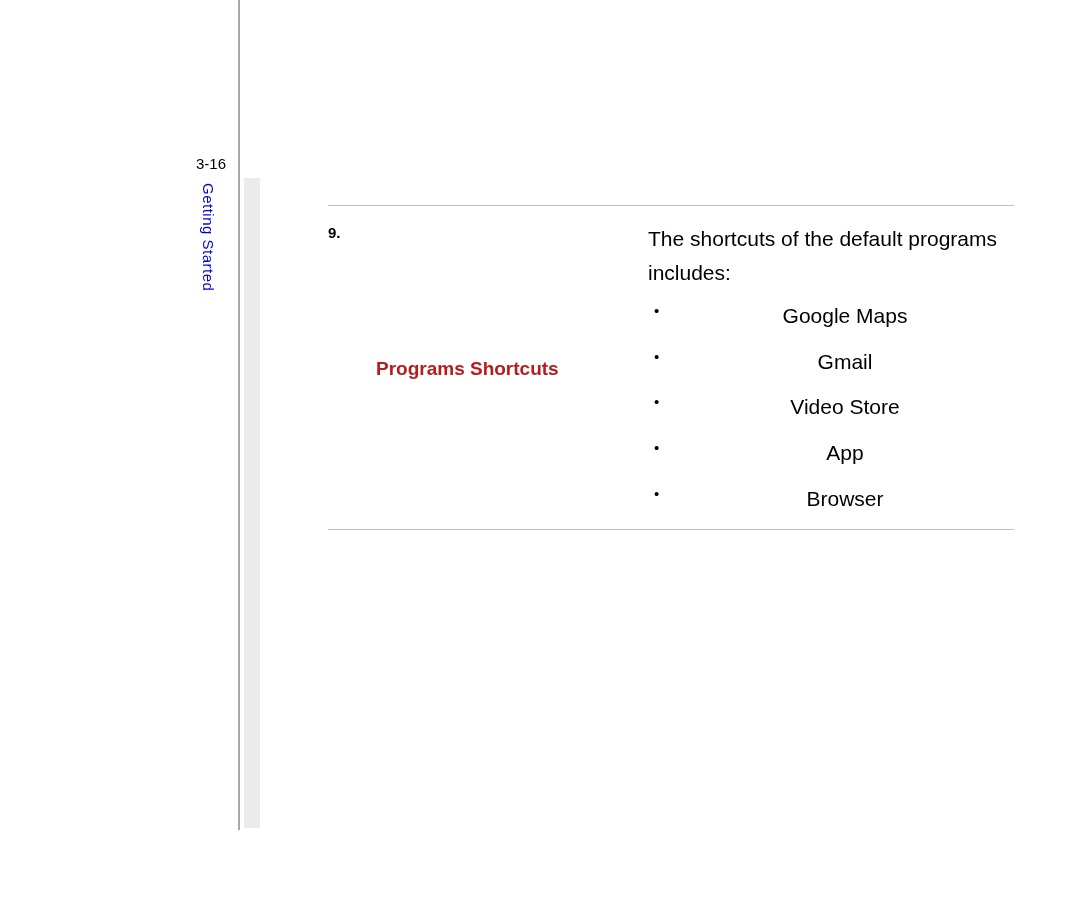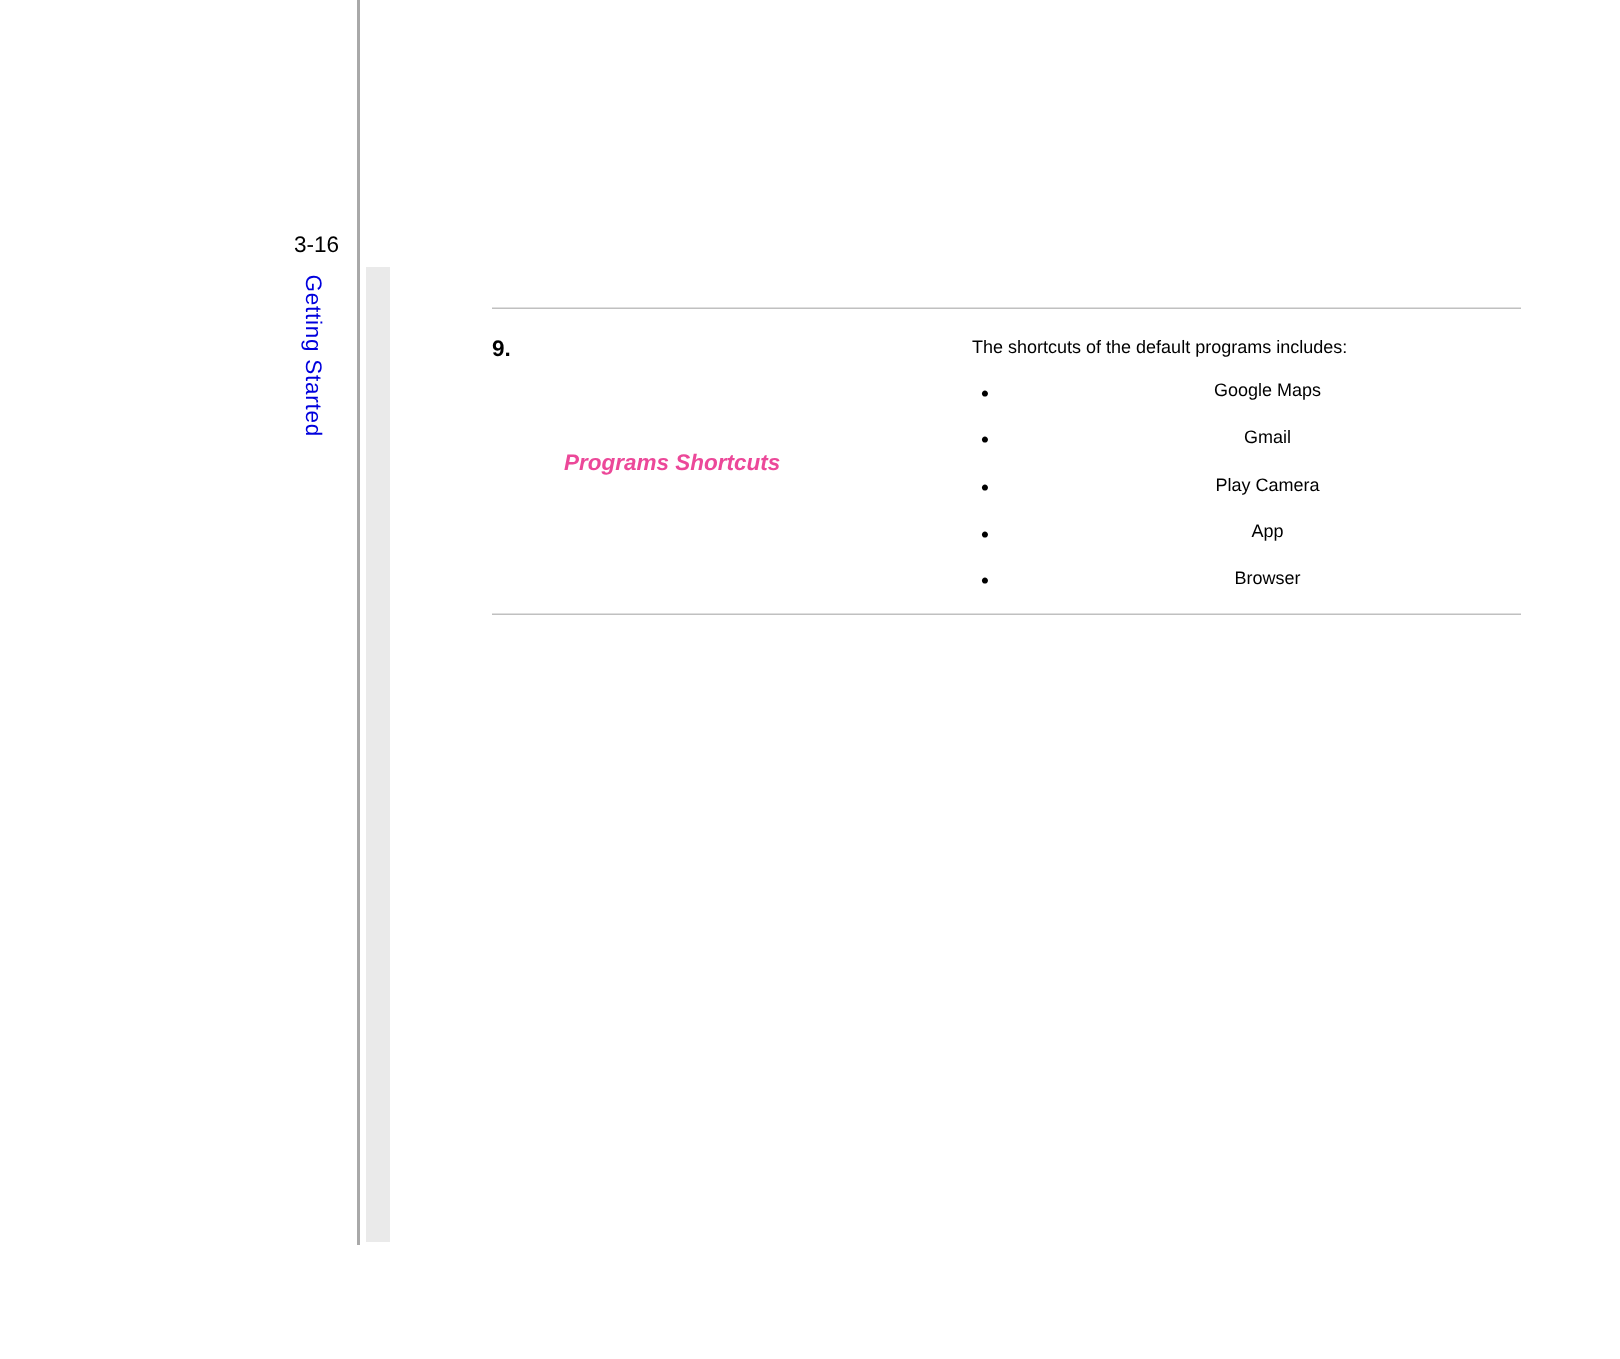--- a/index.html
+++ b/index.html
@@ -66,32 +66,31 @@
       width: 26px;
       flex-shrink: 0;
       font-size: 15px;
       font-weight: bold;
       color: #000;
       padding-top: 2px;
     }
     .col-label {
       width: 294px;
       flex-shrink: 0;
-      font-size: 15px;
+      font-size: 19px;
       font-weight: bold;
-      color: #ec4899;
+      color: #b91c1c;
       display: flex;
       align-items: center;
       align-self: stretch;
       padding-left: 22px;
-      font-style: italic;
     }
     .col-desc {
       flex: 1;
-      font-size: 12px;
+      font-size: 21px;
       color: #000;
       line-height: 1.6;
     }
     .intro { margin-bottom: 10px; }
     .bullets { list-style: none; }
     .bullets li {
       position: relative;
       padding-left: 28px;
       margin-bottom: 12px;
       text-align: center;
@@ -119,20 +118,20 @@
 <div class="content">
   <hr class="h-line">
   <div class="row">
     <div class="col-num">9.</div>
     <div class="col-label">Programs Shortcuts</div>
     <div class="col-desc">
       <div class="intro">The shortcuts of the default programs includes:</div>
       <ul class="bullets">
         <li>Google Maps</li>
         <li>Gmail</li>
-        <li>Play Camera</li>
+        <li>Video Store</li>
         <li>App</li>
         <li>Browser</li>
       </ul>
     </div>
   </div>
   <hr class="h-line">
 </div>
 
 </body></html>

